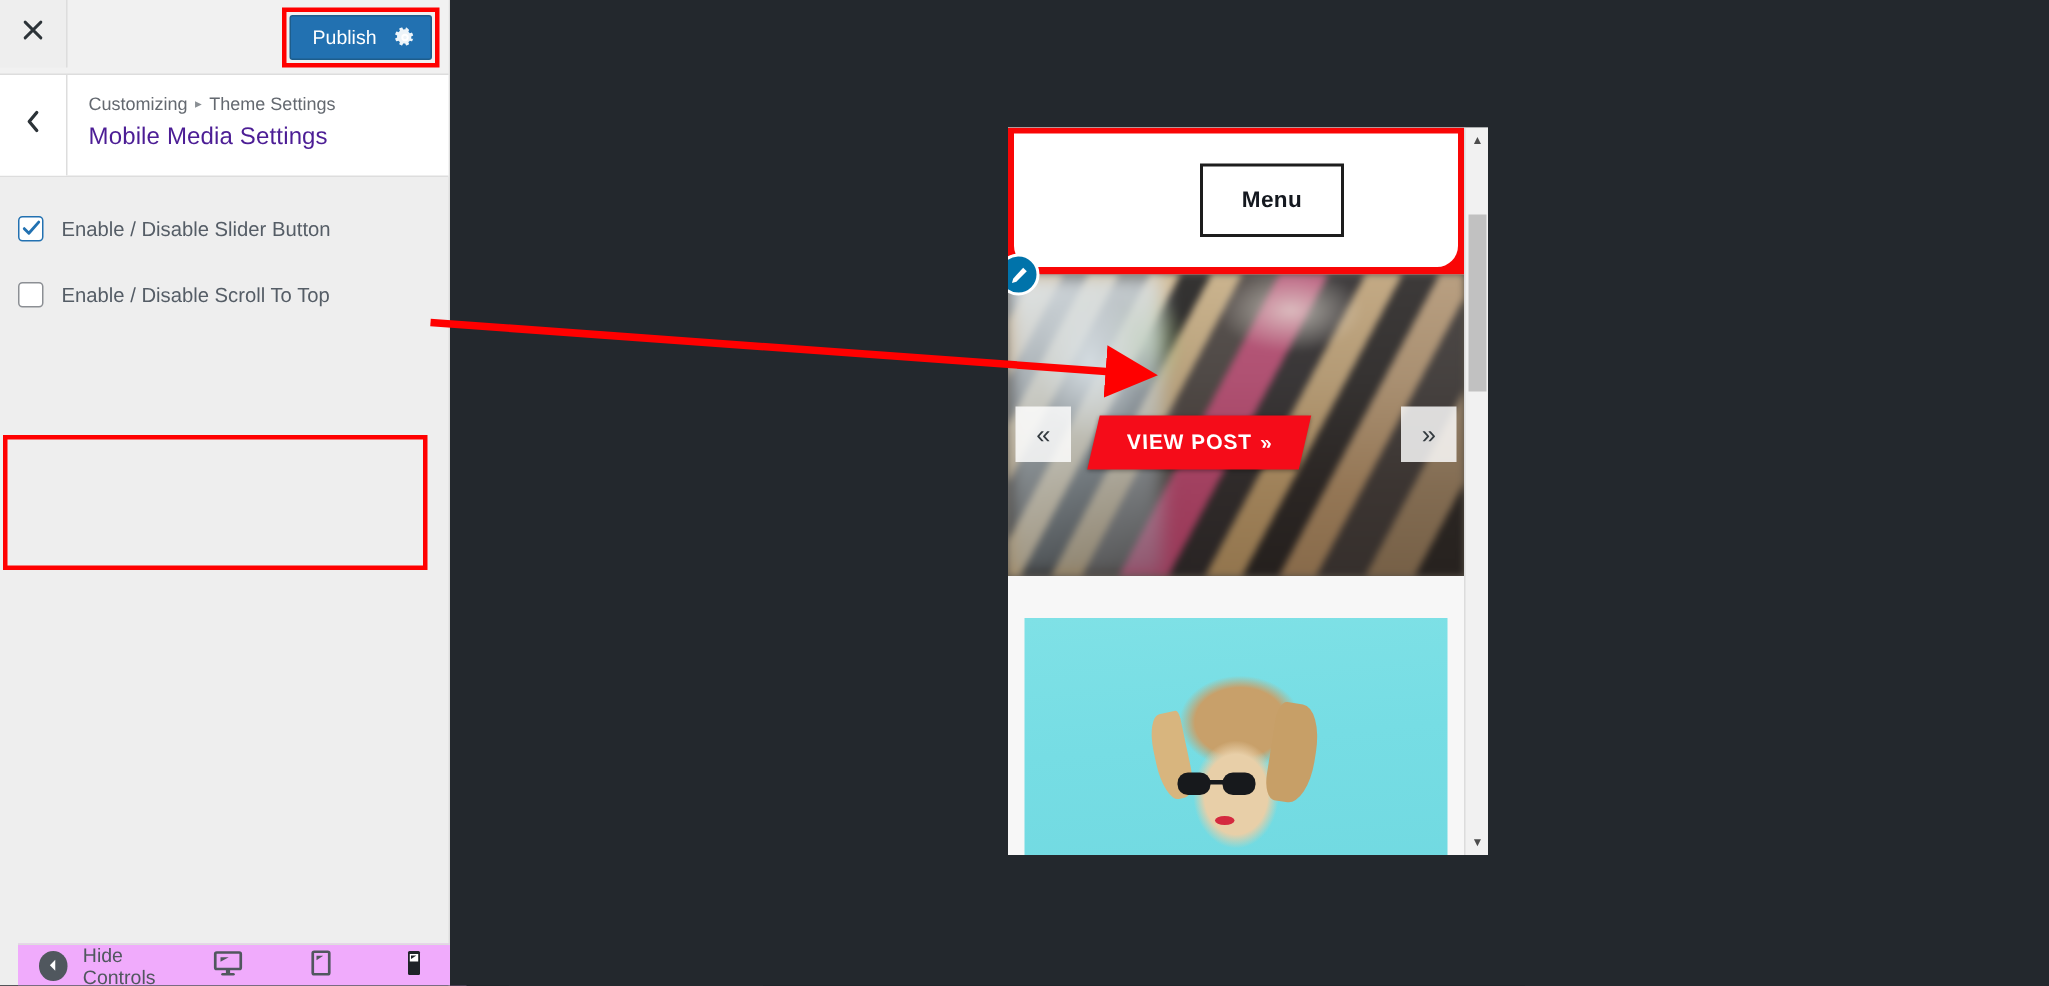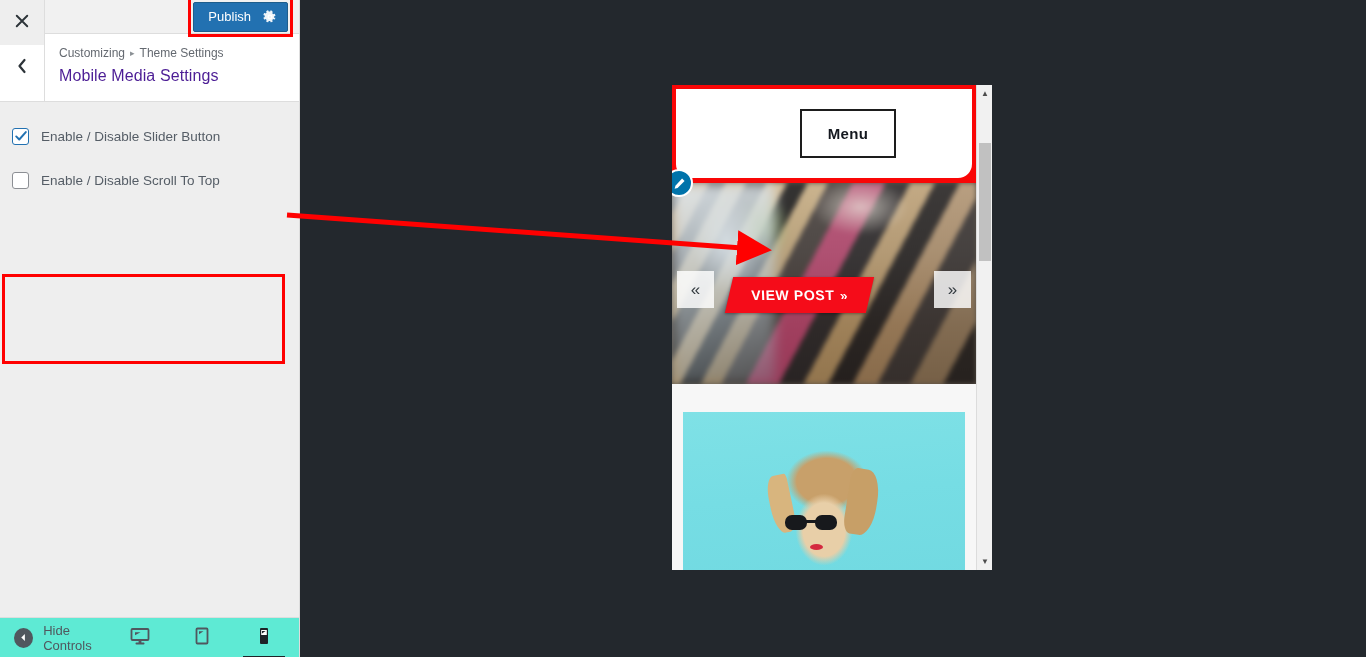--- a/index.html
+++ b/index.html
@@ -15,21 +15,21 @@
   .customizer {
     position: absolute; left: 0; top: 0;
     width: 300px; height: 657px;
     background: #eeeeee;
     border-right: 1px solid #dddddd;
   }
 
   
   .cust-header {
     position: relative;
-    height: 34px;
+    height: 50px;
     background: #f1f1f1;
     border-bottom: 1px solid #dddddd;
     display: flex; align-items: stretch;
   }
   .close-btn {
     width: 45px; height: 45px;
     display: flex; align-items: center; justify-content: center;
     border-right: 1px solid #dddddd;
     background: #eeeeee;
     cursor: pointer;
@@ -114,23 +114,23 @@
   .hl-box {
     position: absolute;
     left: 2px; top: 172px;
     width: 283px; height: 90px;
     border: 3px solid #ff0000;
     pointer-events: none;
   }
 
   
   .cust-footer {
-    position: absolute; left: 0; bottom: 0;
-    width: 299px; height: 40px;
-    background: #5eead4;
+    position: absolute; left: 12px; bottom: 0;
+    width: 299px; height: 28px;
+    background: #f0abfc;
     border-top: 1px solid #dddddd;
     display: flex; align-items: center;
   }
   .hide-controls {
     display: flex; align-items: center; gap: 10px;
     padding-left: 14px;
     cursor: pointer;
   }
   .hide-icon {
     width: 20px; height: 20px; border-radius: 50%;

